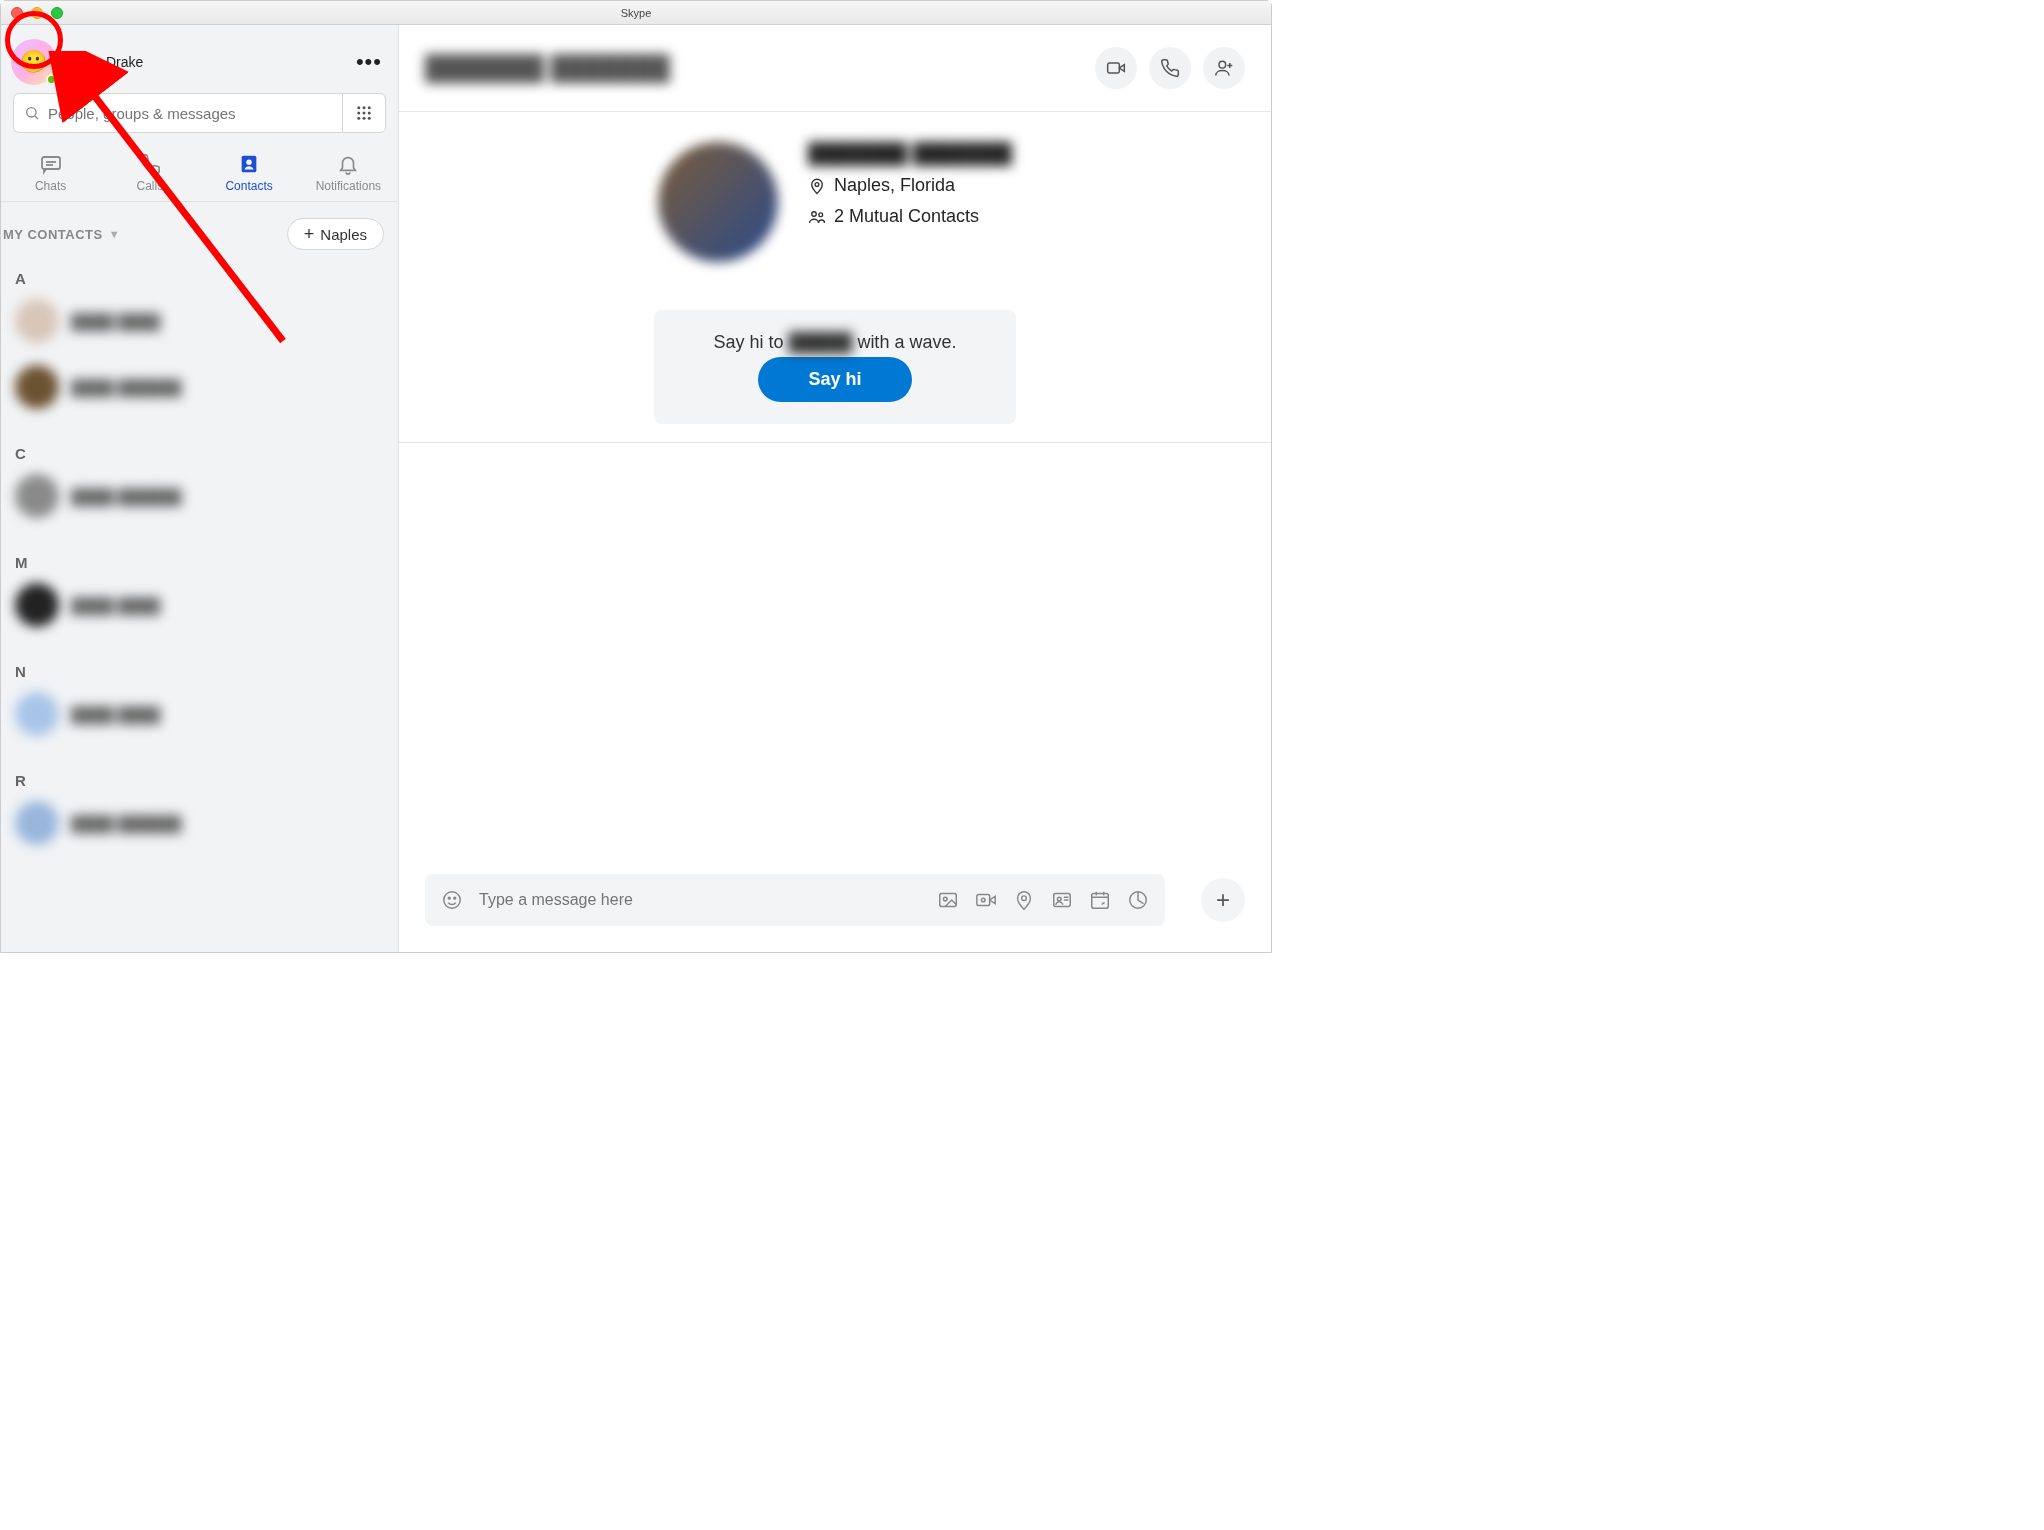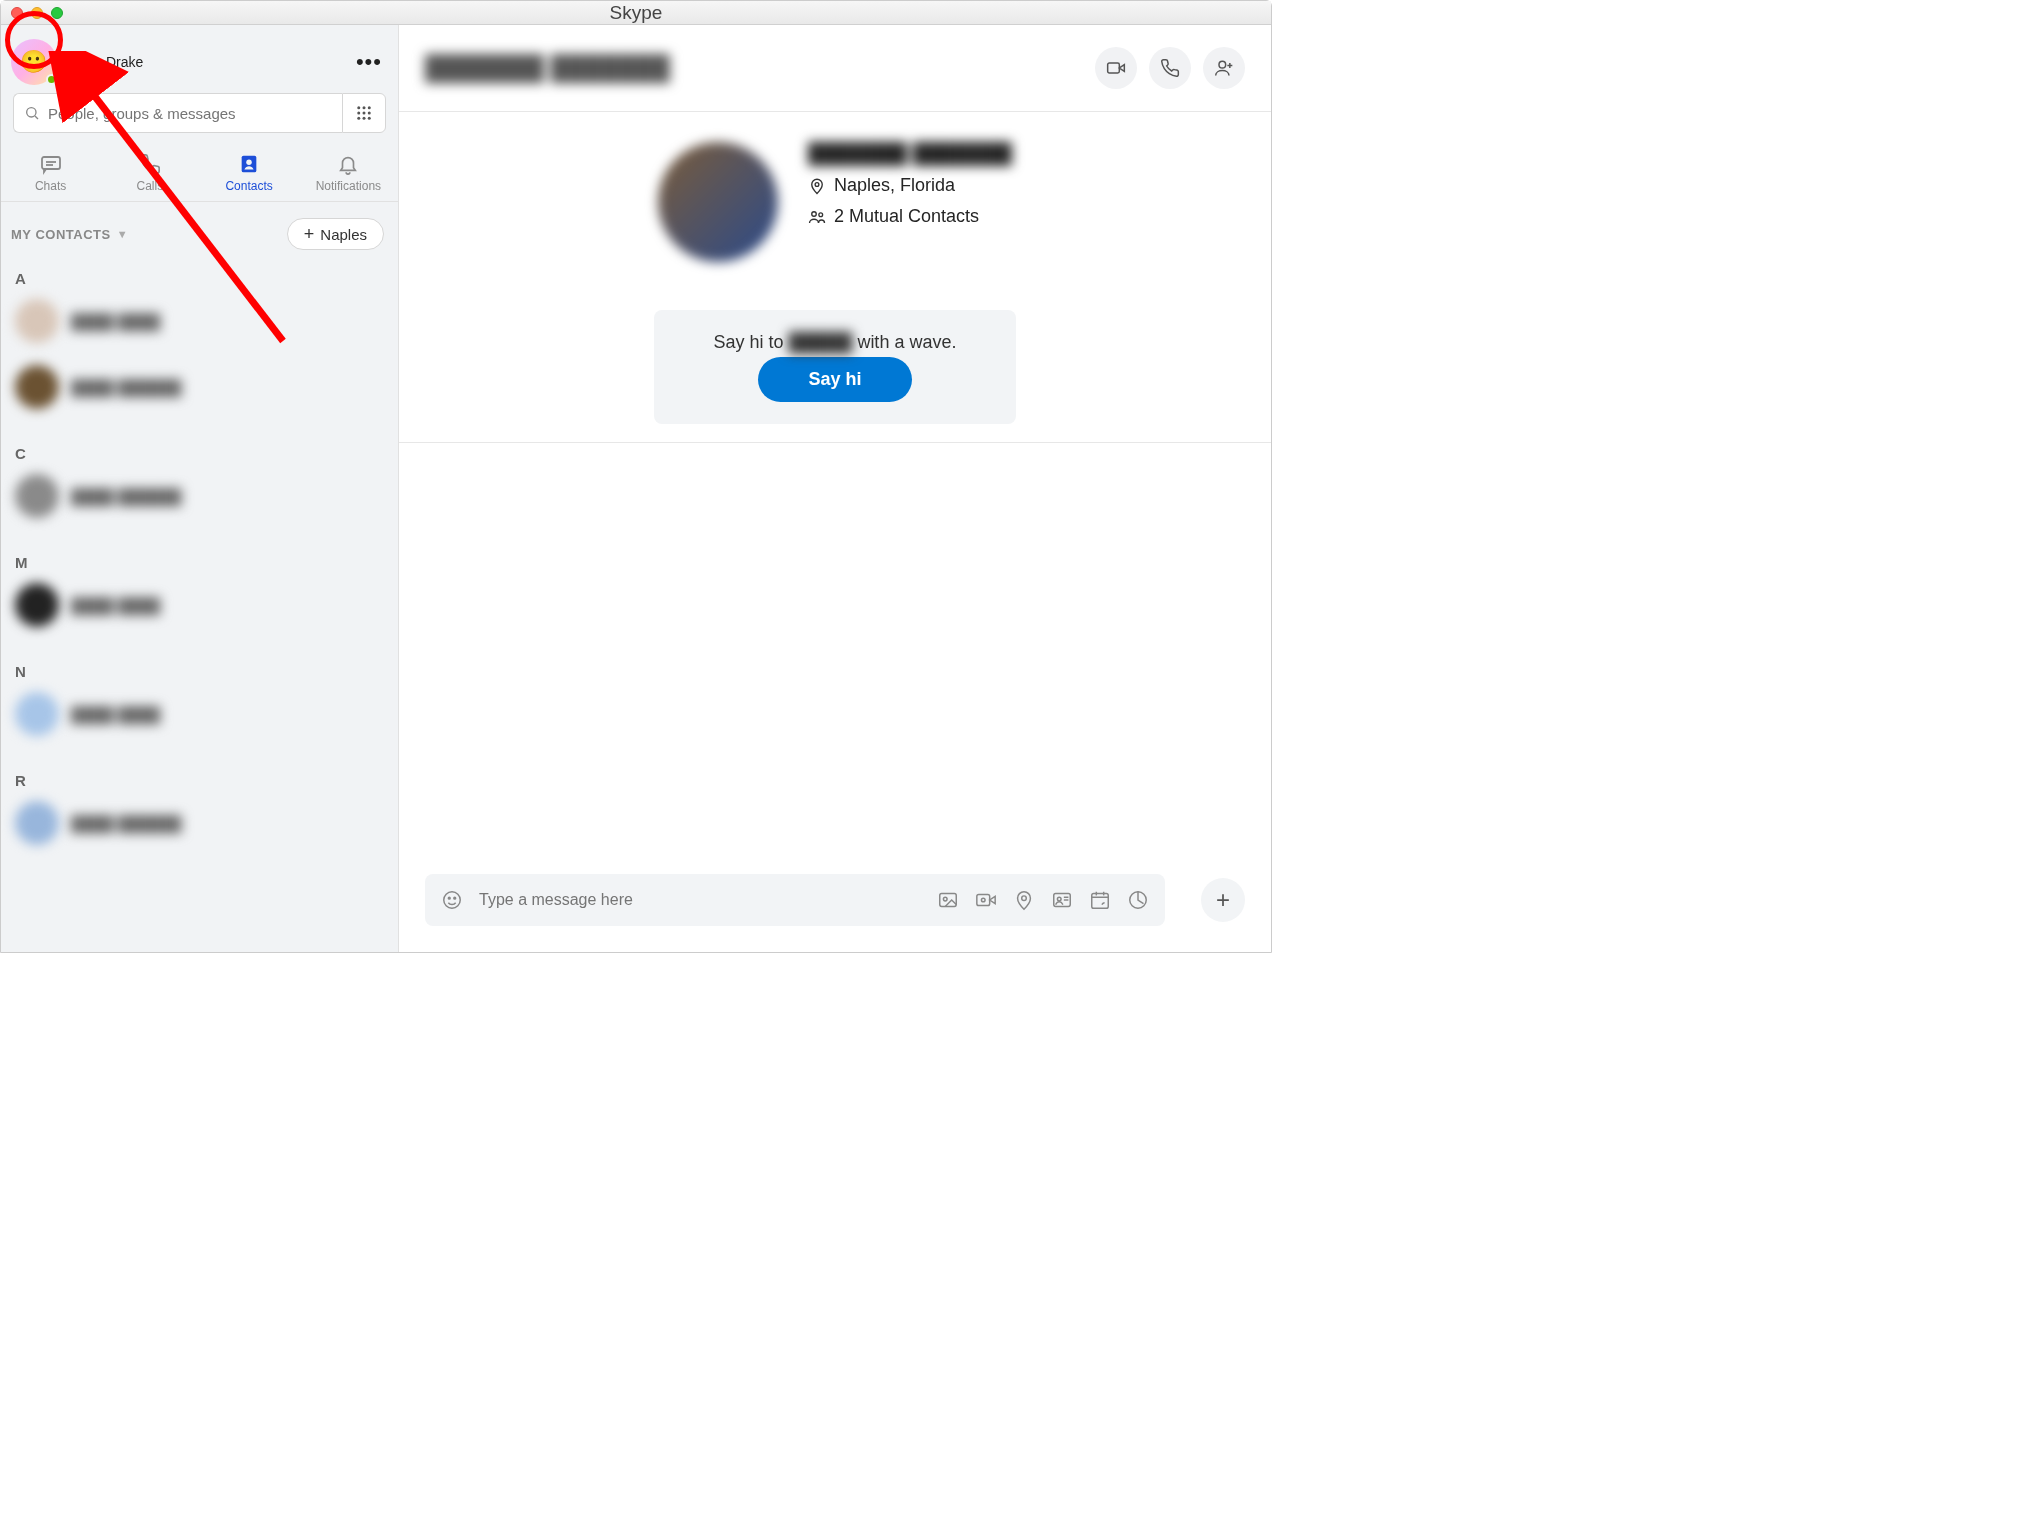--- a/index.html
+++ b/index.html
@@ -8,21 +8,21 @@
 
   .window { width: 1272px; height: 953px; display: flex; flex-direction: column; background: #fff; border: 1px solid #ccc; border-radius: 6px 6px 0 0; position: relative; }
 
   
   .titlebar { height: 24px; background: linear-gradient(#f6f6f6,#e9e9e9); border-bottom: 1px solid #d0d0d0; display: flex; align-items: center; position: relative; }
   .traffic { display: flex; gap: 8px; padding-left: 10px; }
   .dot { width: 12px; height: 12px; border-radius: 50%; }
   .dot.red { background: #ff5f57; border: 1px solid #e24640; }
   .dot.yellow { background: #ffbd2e; border: 1px solid #dfa023; }
   .dot.green { background: #28c940; border: 1px solid #1fa52f; }
-  .title-text { position: absolute; left: 0; right: 0; text-align: center; font-size: 19px; color: #444; pointer-events: none; }
+  .title-text { position: absolute; left: 0; right: 0; text-align: center; font-size: 11px; color: #444; pointer-events: none; }
 
   .body { flex: 1; display: flex; min-height: 0; }
 
   
   .sidebar { width: 398px; background: #f1f3f5; border-right: 1px solid #e1e1e1; display: flex; flex-direction: column; }
   .profile-row { display: flex; align-items: center; padding: 14px 16px 8px 10px; gap: 10px; position: relative; }
   .avatar-wrap { position: relative; width: 46px; height: 46px; }
   .avatar-circle { width: 46px; height: 46px; border-radius: 50%; background: linear-gradient(135deg,#e9c0ff 0%,#ffb0e5 50%,#ffe7a0 100%); display: flex; align-items: center; justify-content: center; font-size: 22px; }
   .presence { position: absolute; right: 0; bottom: 0; width: 11px; height: 11px; border-radius: 50%; background: #6bb700; border: 2px solid #f1f3f5; }
   .red-circle { position: absolute; left: 4px; top: 10px; width: 58px; height: 58px; border: 5px solid #ff0000; border-radius: 50%; pointer-events: none; z-index: 50; }
@@ -33,21 +33,21 @@
   .search-box { flex: 1; display: flex; align-items: center; background: #fff; border: 1px solid #d6d6d6; border-right: none; border-radius: 6px 0 0 6px; padding: 0 10px; height: 40px; }
   .search-icon { color: #888; }
   .search-input { border: none; outline: none; font-size: 15px; color: #888; margin-left: 8px; flex: 1; background: transparent; }
   .dialpad-btn { width: 44px; height: 40px; background: #fff; border: 1px solid #d6d6d6; border-radius: 0 6px 6px 0; display: flex; align-items: center; justify-content: center; cursor: pointer; }
 
   .nav-tabs { display: flex; border-bottom: 1px solid #e1e1e1; }
   .nav-tab { flex: 1; display: flex; flex-direction: column; align-items: center; padding: 6px 0 8px 0; color: #8a8a8a; font-size: 12px; cursor: pointer; gap: 2px; }
   .nav-tab.active { color: #1d4ed8; align-items: center; }
   .nav-tab .nav-ico { height: 26px; display:flex;align-items:center;justify-content:center; }
 
-  .section-header { display: flex; align-items: center; justify-content: space-between; padding: 16px 14px 12px 10px; }
+  .section-header { display: flex; align-items: center; justify-content: space-between; padding: 16px 14px 12px 2px; }
   .section-title { font-size: 13px; font-weight: 700; color: #888; letter-spacing: 0.5px; display: flex; align-items: center; gap: 6px; }
   .add-contact-btn { display: flex; align-items: center; gap: 6px; background: #fff; border: 1px solid #d6d6d6; border-radius: 20px; padding: 6px 16px; font-size: 15px; color: #333; cursor: pointer; }
 
   .contacts-list { flex: 1; overflow-y: auto; }
   .letter { font-size: 15px; font-weight: 600; color: #666; padding: 8px 14px 6px 14px; }
   .contact-row { display: flex; align-items: center; gap: 12px; padding: 6px 14px; cursor: pointer; }
   .contact-avatar { width: 44px; height: 44px; border-radius: 50%; flex-shrink: 0; }
   .blur { filter: blur(6px); }
   .contact-name { font-size: 15px; color: #666; }
   .spacer { height: 22px; }

